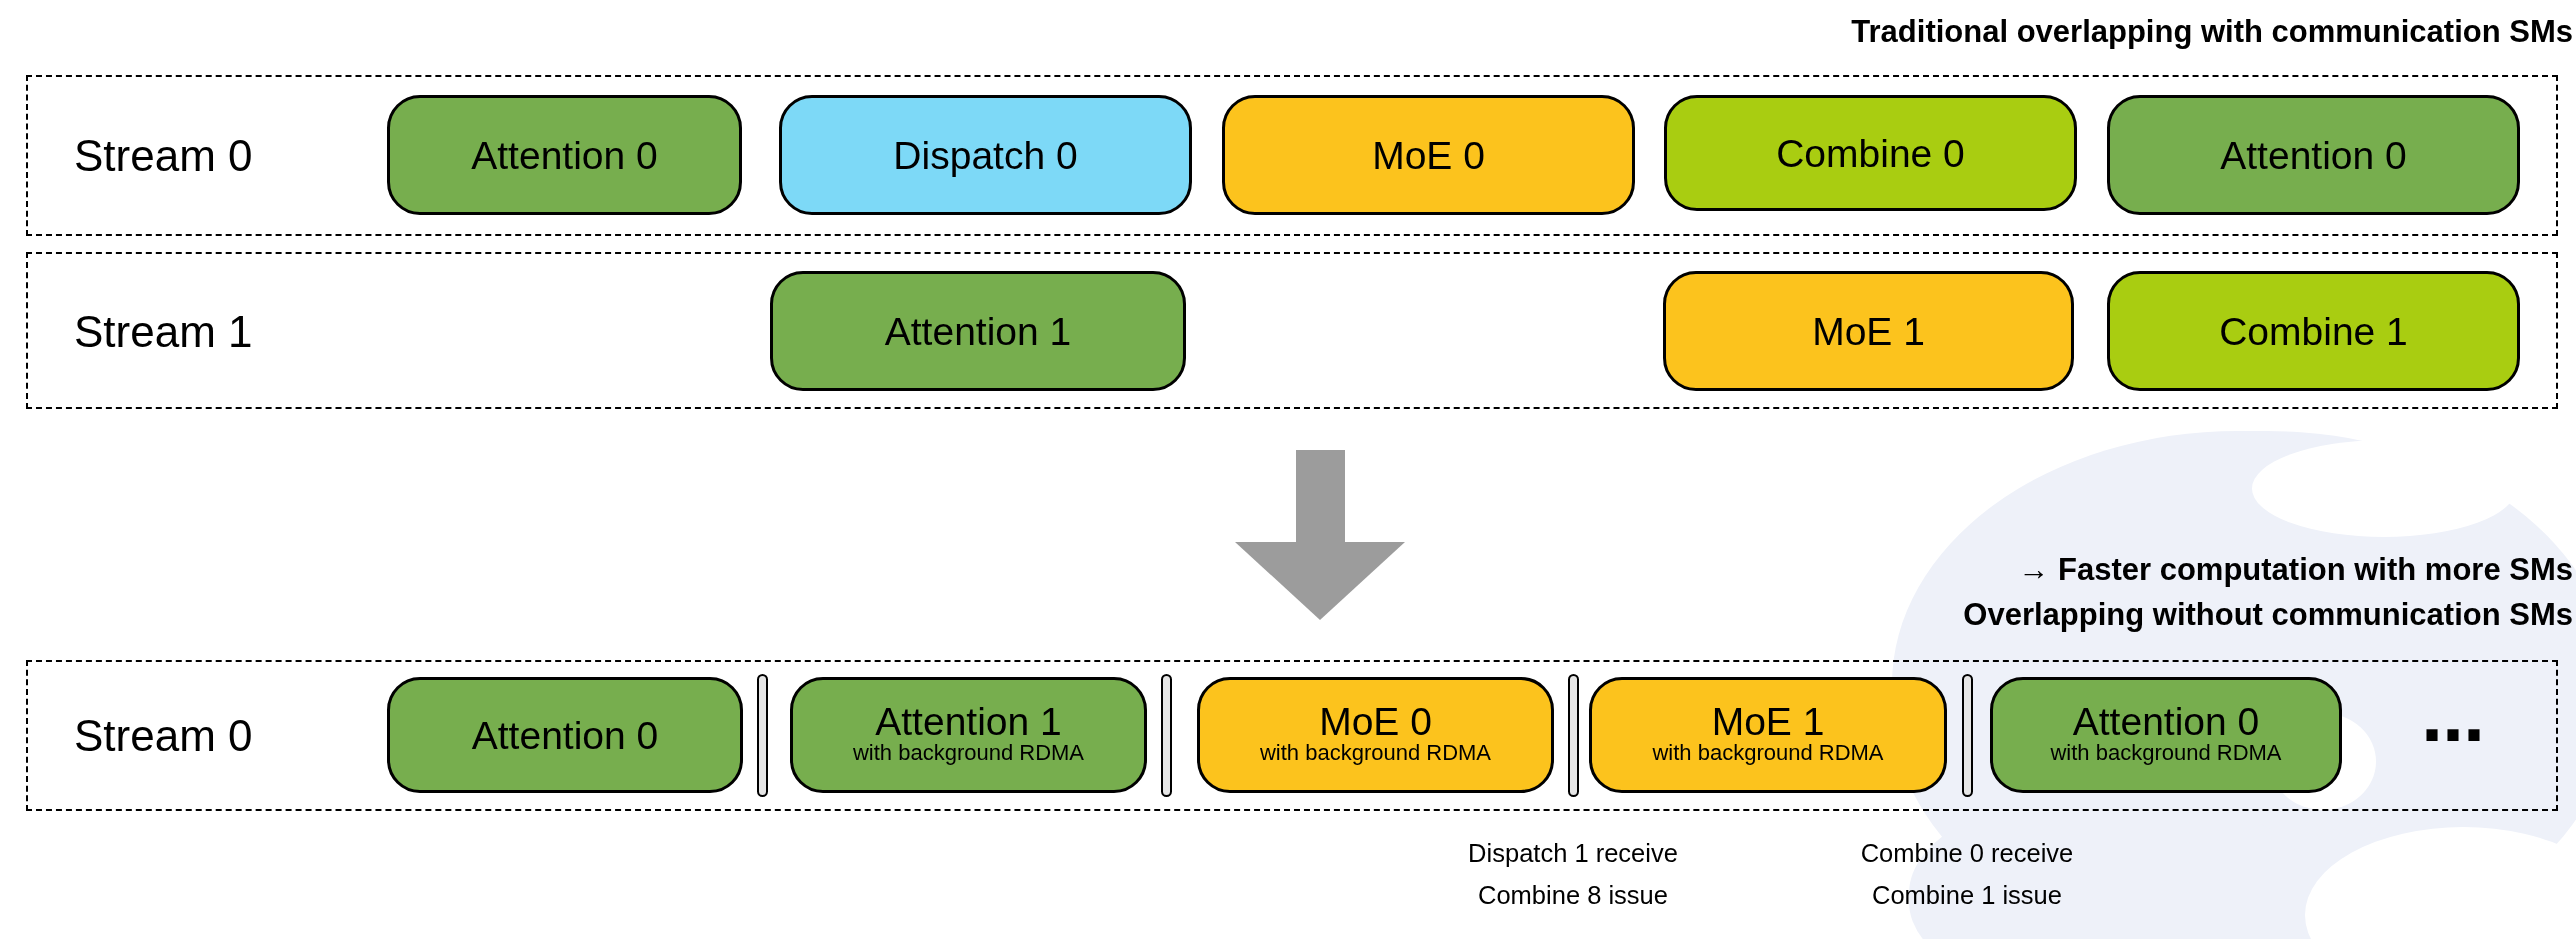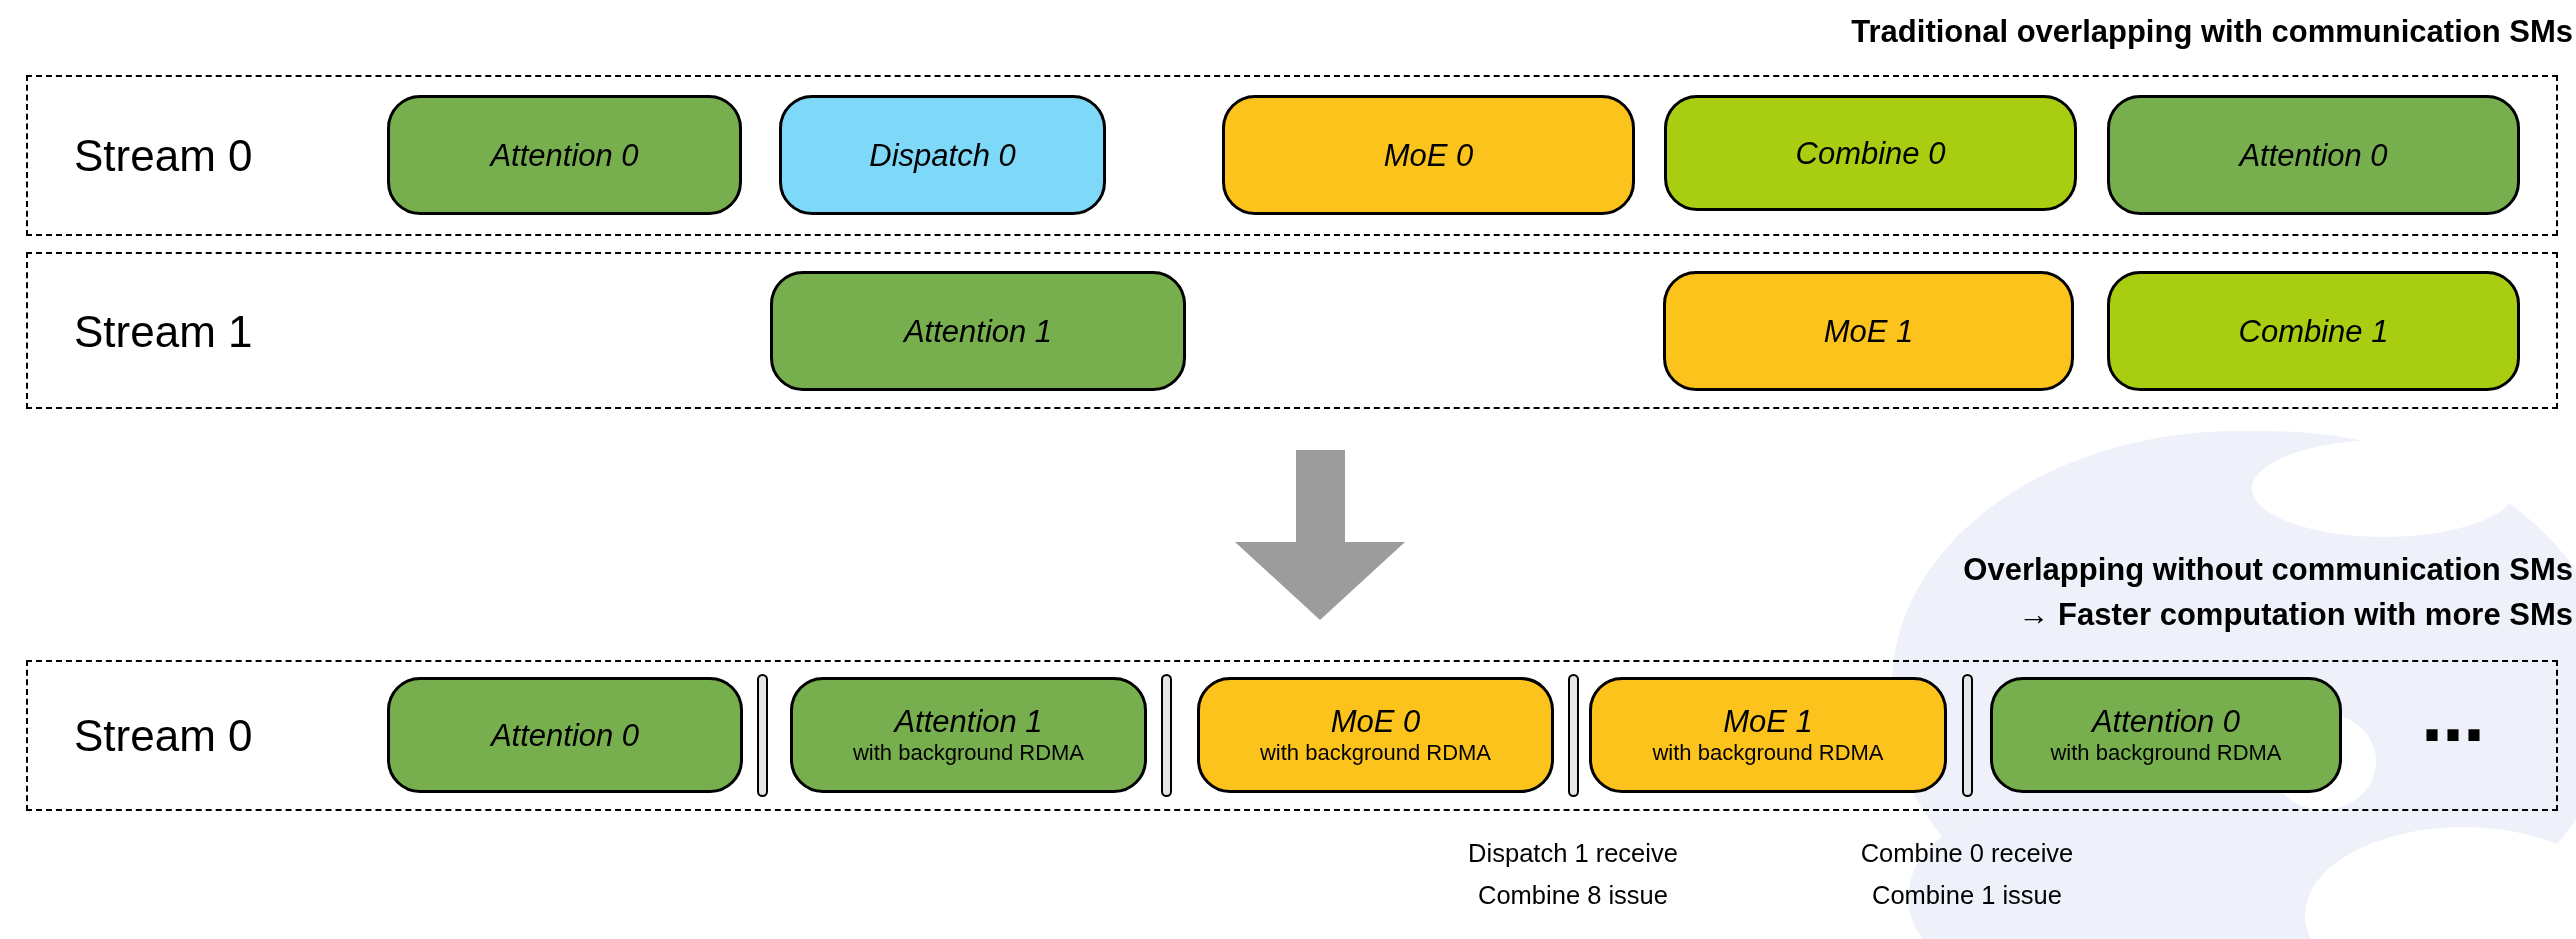--- a/index.html
+++ b/index.html
@@ -28,21 +28,21 @@
   .stream-label{
     position:absolute;transform:translateY(-50%);
     font-size:44px;line-height:39px;white-space:nowrap;
   }
   .block{
     position:absolute;box-sizing:border-box;
     border:3.5px solid #000;border-radius:33px;
     display:flex;flex-direction:column;align-items:center;justify-content:center;
     text-align:center;
   }
-  .block-label{font-size:31px;line-height:35px;white-space:nowrap;font-style:italic;}
+  .block-label{font-size:39px;line-height:35px;white-space:nowrap;}
   .block-sub{font-size:22px;line-height:26px;margin-top:1.8px;white-space:nowrap;}
   .divider{
     position:absolute;width:11.4px;box-sizing:border-box;
     background:#E6E6E6;border:2.6px solid #000;border-radius:7px;
   }
   .ellipsis{
     position:absolute;transform:translate(-50%,-50%);
     font-size:63px;font-weight:bold;line-height:63px;
   }
   .arrow{position:absolute;left:1235px;top:450px;width:171px;height:171px;}
@@ -65,35 +65,35 @@
 
   <div class="wm" style="left:1892px;top:431px;width:721px;height:528px;"></div>
   <div class="wm" style="left:1909px;top:792px;width:405px;height:211px;"></div>
   <div class="wm-hole" style="left:2252px;top:440px;width:264px;height:97px;"></div>
   <div class="wm-hole" style="left:2270px;top:713px;width:106px;height:97px;"></div>
   <div class="wm-hole" style="left:2305px;top:827px;width:317px;height:176px;"></div>
 
   <div class="section-title top-title">Traditional overlapping with communication SMs</div>
 
   <div class="section-title bottom-title">
+    <div>→ Faster computation with more SMs</div>
     <div>Overlapping without communication SMs</div>
-    <div>→ Faster computation with more SMs</div>
   </div>
 
   <div class="arrow">
     <div class="arrow-shaft"></div>
     <div class="arrow-head"></div>
   </div>
 
 <div class="stream-box" style="left: 26px; top: 75px; width: 2532px; height: 161px;"></div>
     <div class="stream-label" style="left: 74px; top: 155px;">Stream 0</div>
     <div class="block" style="left: 387px; top: 95px; width: 355px; height: 120px; background: rgb(119, 174, 78);">
       <div class="block-label">Attention 0</div>
     </div>
-    <div class="block" style="left: 779px; top: 95px; width: 327px; height: 120px; background: rgb(125, 217, 247);">
+    <div class="block" style="left: 779px; top: 95px; width: 413px; height: 120px; background: rgb(125, 217, 247);">
       <div class="block-label">Dispatch 0</div>
     </div>
     <div class="block" style="left: 1222px; top: 95px; width: 413px; height: 120px; background: rgb(252, 195, 29);">
       <div class="block-label">MoE 0</div>
     </div>
     <div class="block" style="left: 1664px; top: 95px; width: 413px; height: 116px; background: rgb(169, 205, 17);">
       <div class="block-label">Combine 0</div>
     </div>
     <div class="block" style="left: 2107px; top: 95px; width: 413px; height: 120px; background: rgb(119, 174, 78);">
       <div class="block-label">Attention 0</div>

